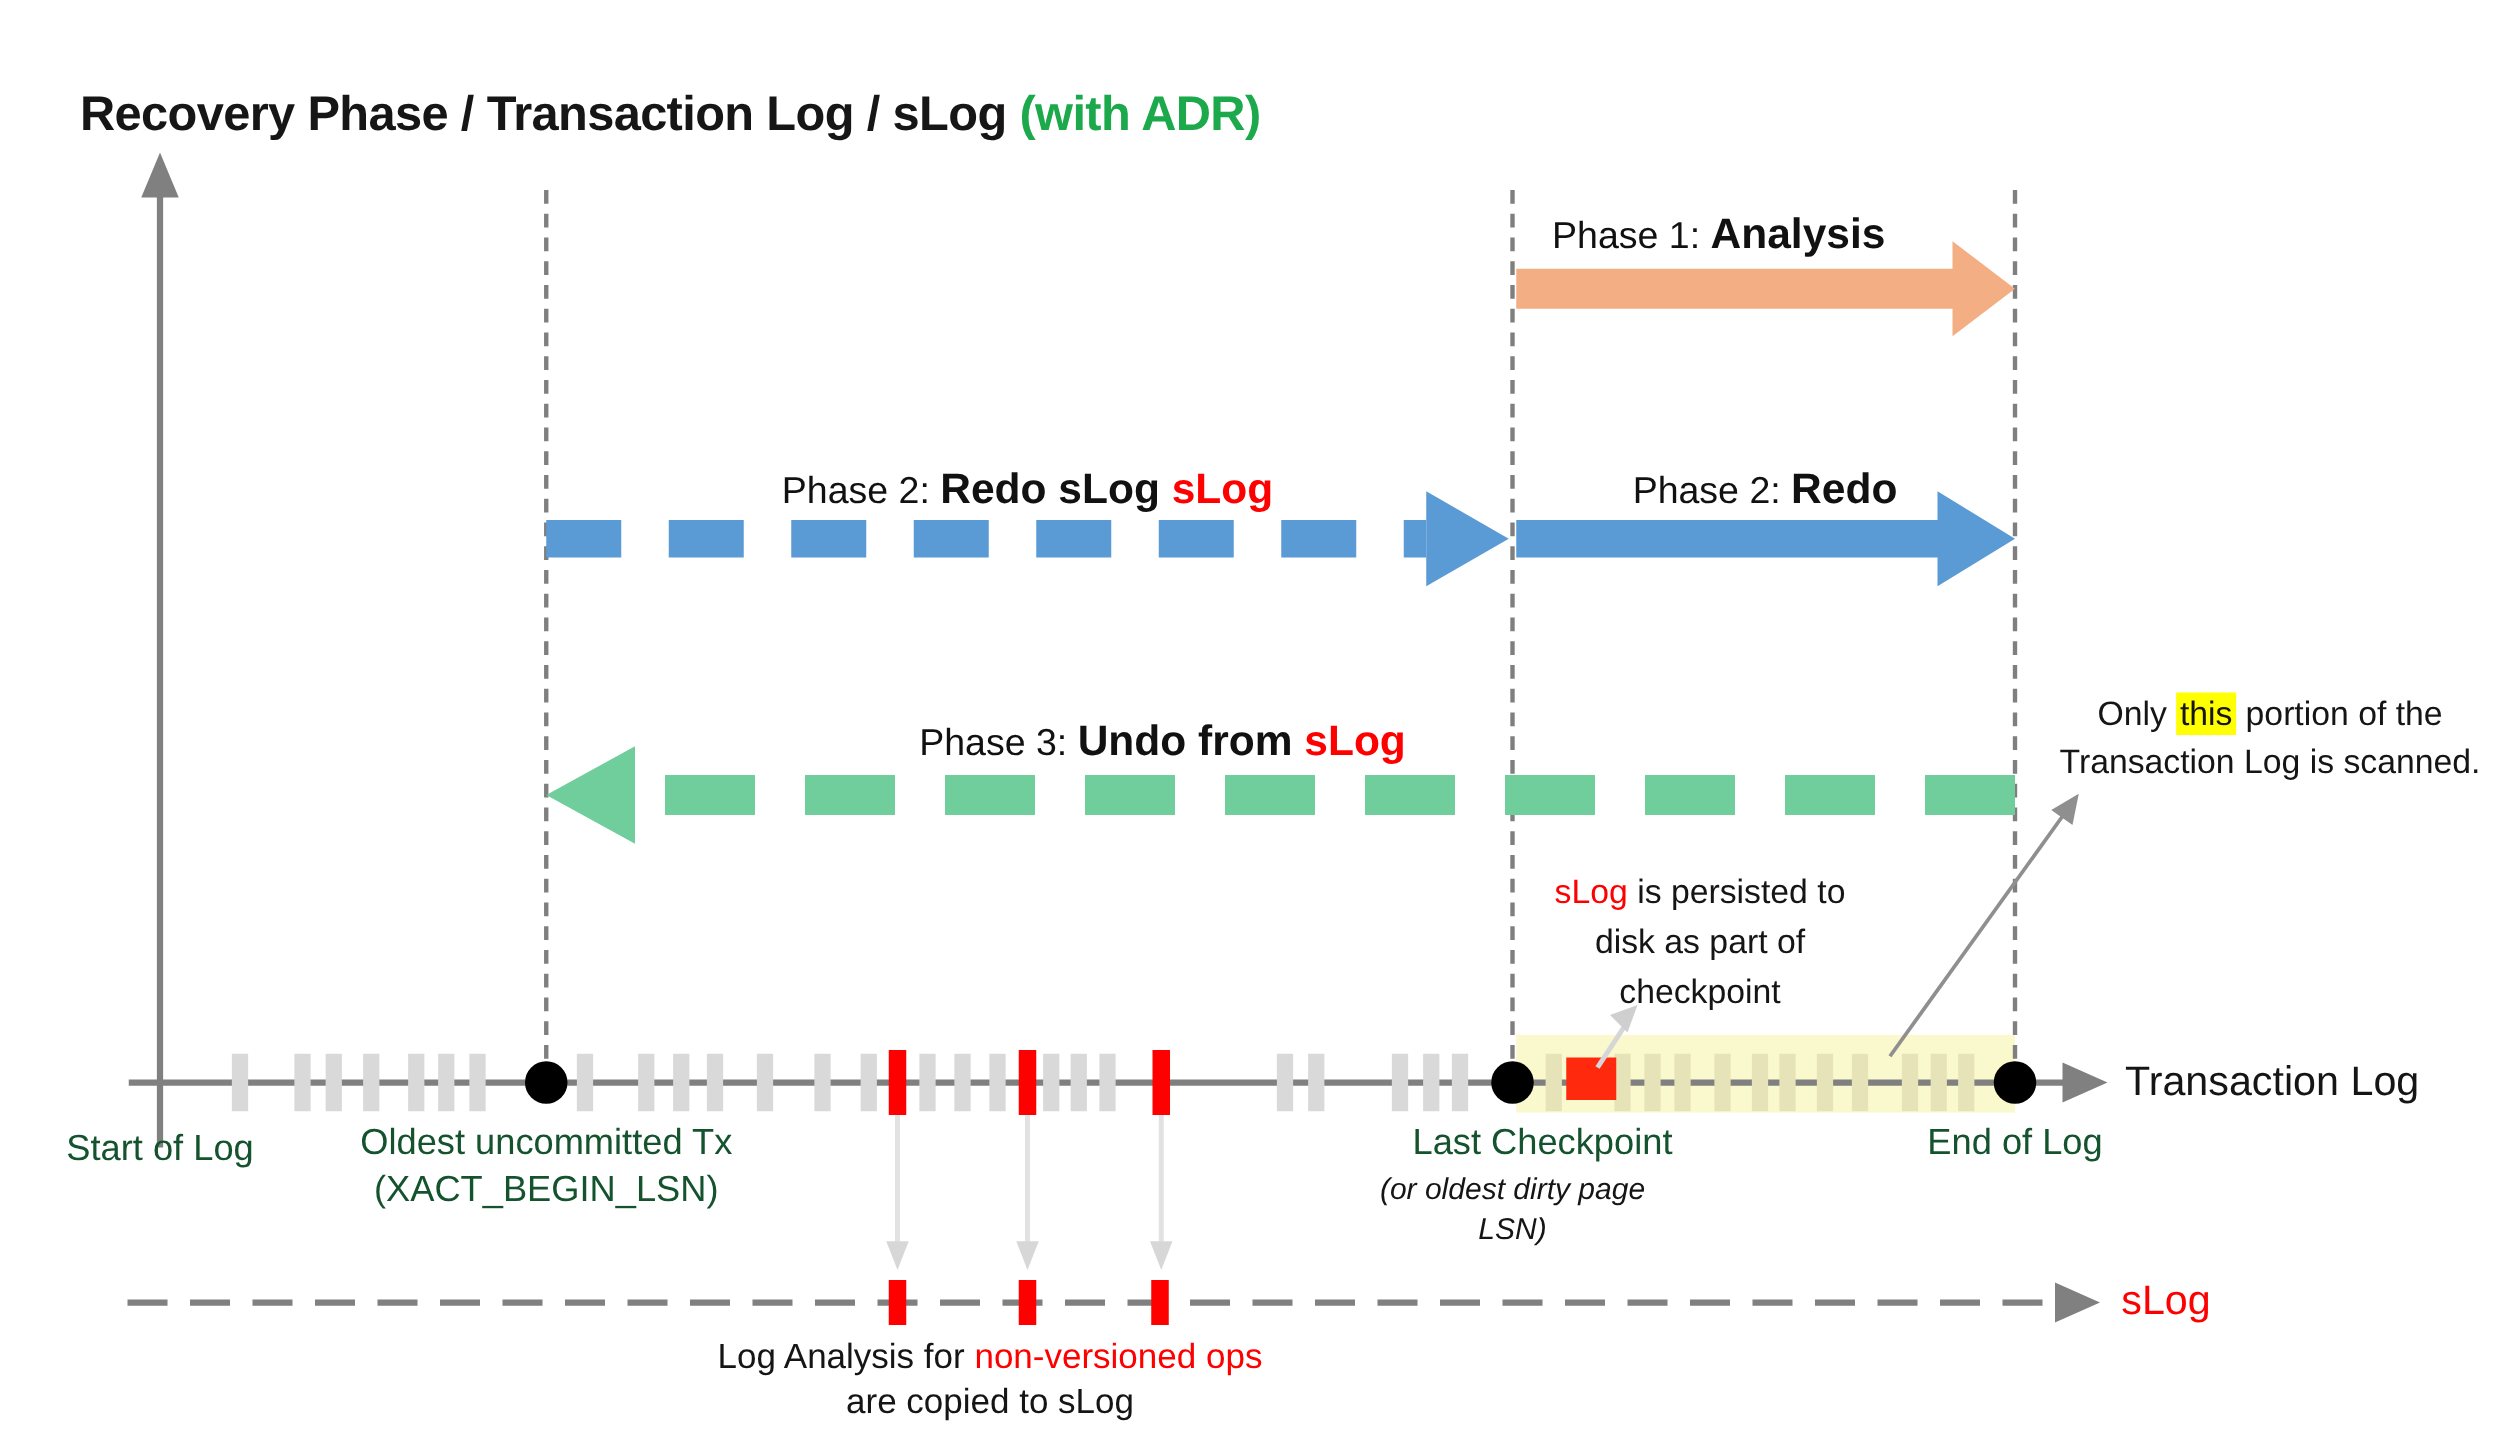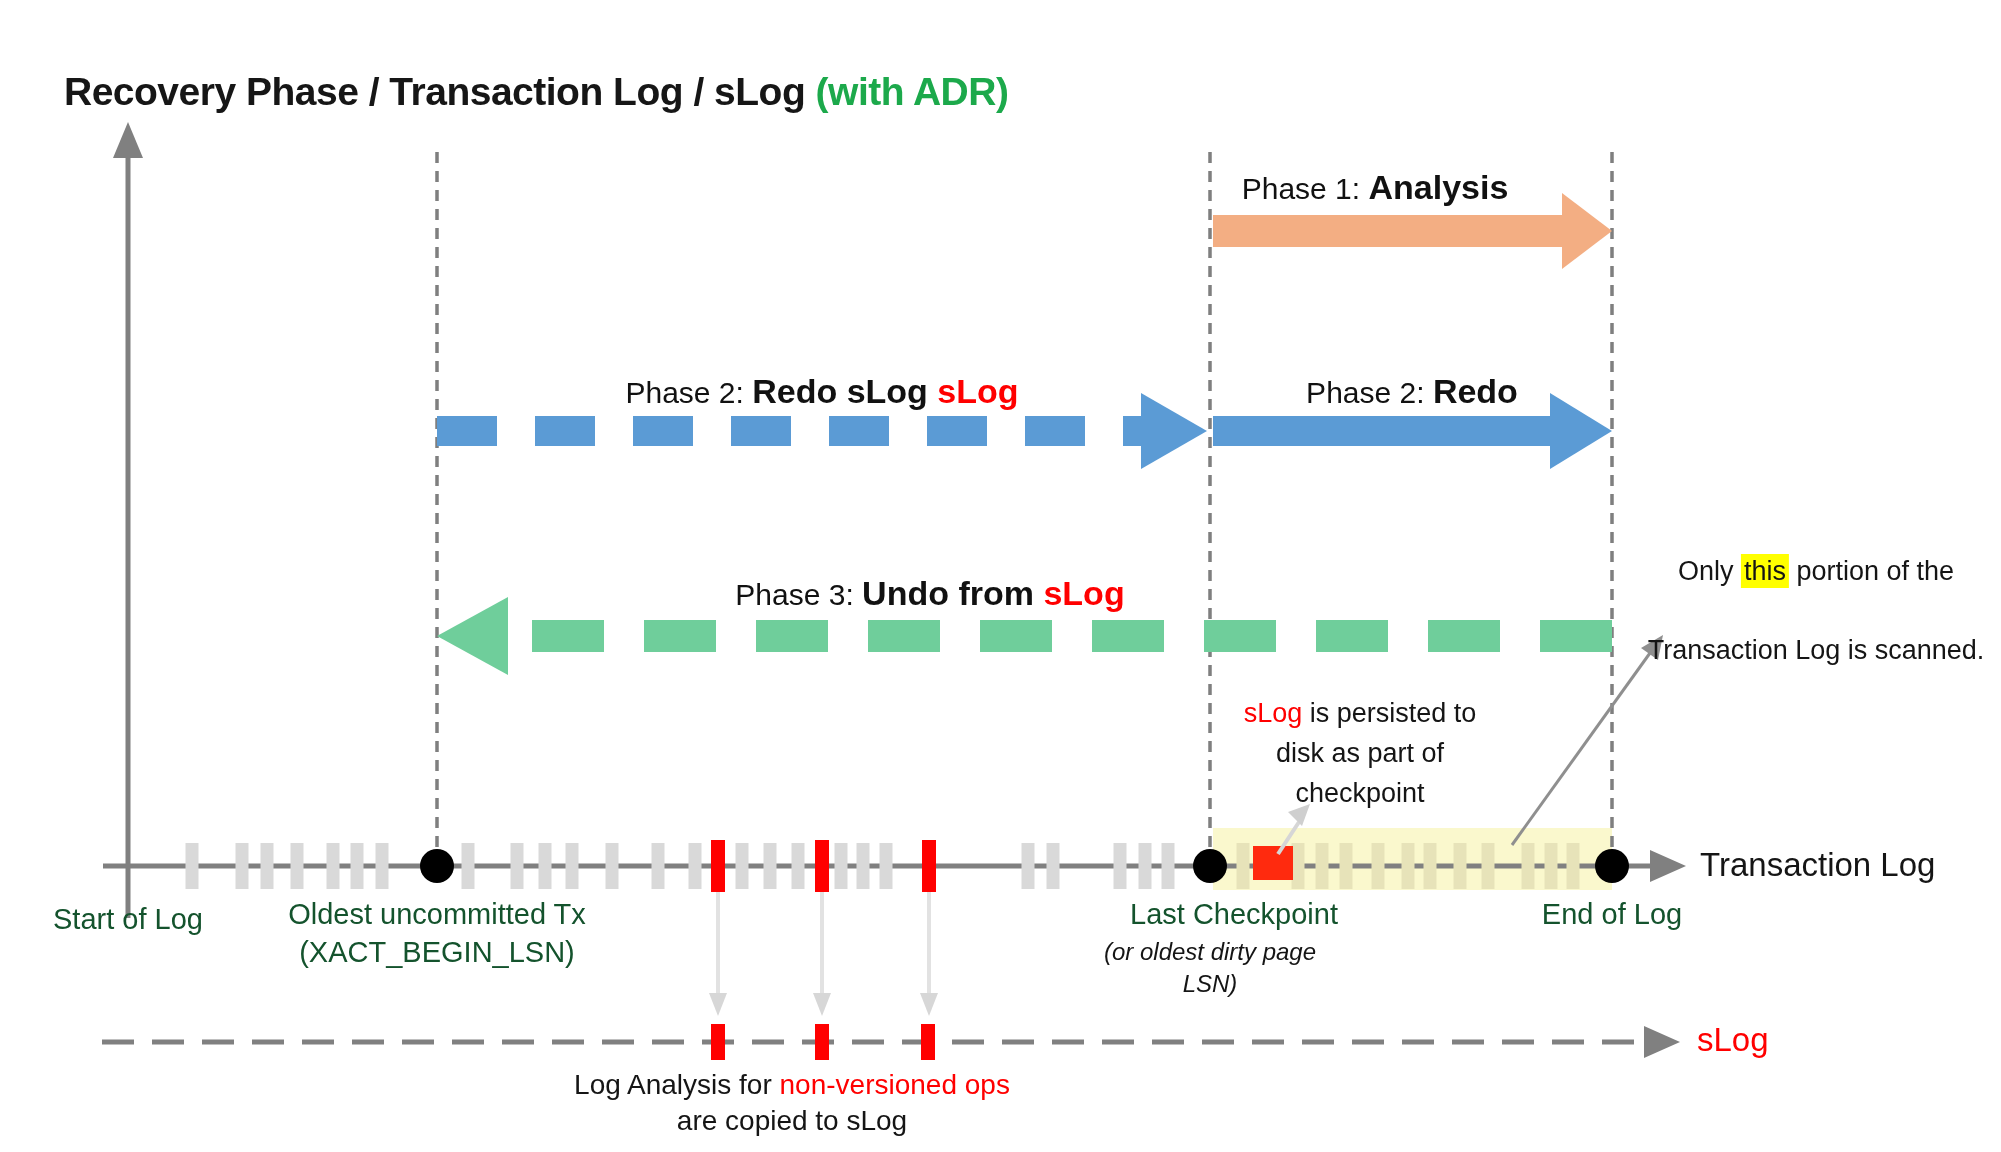--- a/index.html
+++ b/index.html
@@ -193,21 +193,21 @@
     <span>Phase 2: </span><b>Redo</b>
   </div>
 
   <div class="txt phase-label center" style="left:930px;top:574px;">
     <span>Phase 3: </span><b>Undo from </b><b class="red">sLog</b>
   </div>
 
   <div class="txt note center" style="left:1816px;top:556px;">
     <span>Only </span><span class="hl">this</span><span> portion of the</span>
   </div>
-  <div class="txt note center" style="left:1816px;top:594px;margin-top:41px;">Transaction Log is scanned.</div>
+  <div class="txt note center" style="left:1816px;top:594px;">Transaction Log is scanned.</div>
 
   <div class="txt note center" style="left:1360px;top:698px;">
     <span class="red">sLog</span><span> is persisted to</span>
   </div>
   <div class="txt note center" style="left:1360px;top:738px;">disk as part of</div>
   <div class="txt note center" style="left:1360px;top:778px;">checkpoint</div>
 
   <div class="txt tl-label center" style="left:128px;top:903px;">Start of Log</div>
   <div class="txt tl-label center" style="left:437px;top:898px;">Oldest uncommitted Tx</div>
   <div class="txt tl-label center" style="left:437px;top:936px;">(XACT_BEGIN_LSN)</div>

